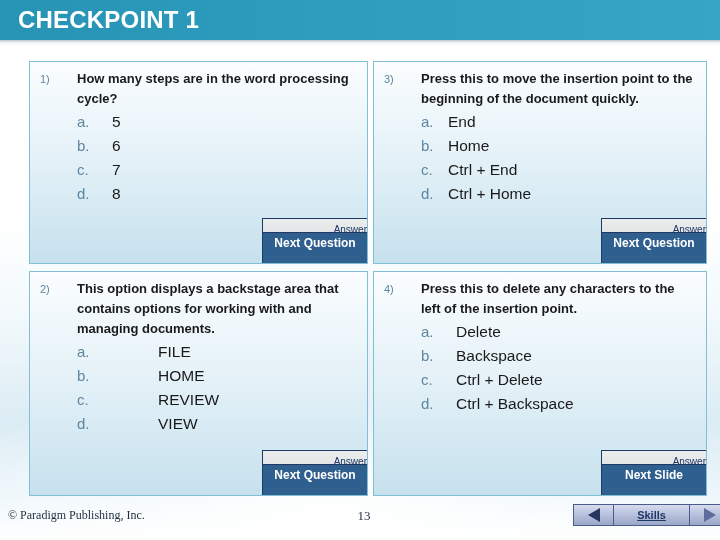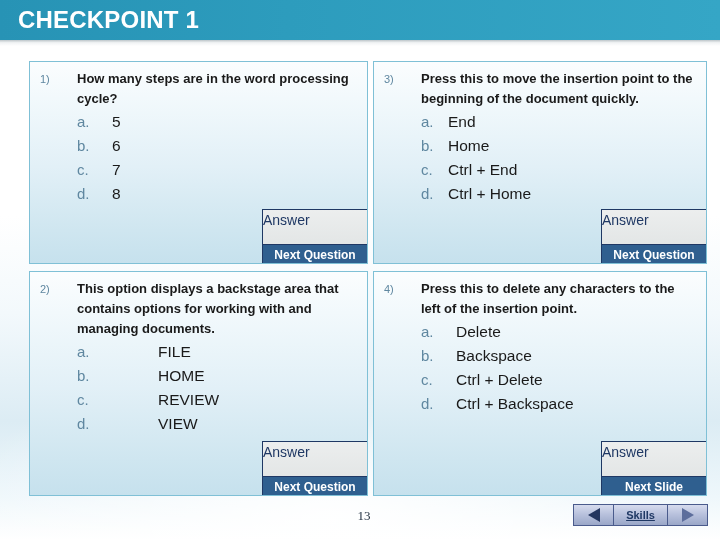--- a/index.html
+++ b/index.html
@@ -123,33 +123,33 @@
     width: 106px;
   }
   .panel-q1 .btn-stack { right: -1px; bottom: -1px; }
   .panel-q3 .btn-stack { right: -1px; bottom: -1px; }
   .panel-q2 .btn-stack { right: -1px; bottom: -1px; }
   .panel-q4 .btn-stack { right: -1px; bottom: -1px; }
 
   .btn-answer {
     box-sizing: border-box;
     width: 106px;
-    height: 35px;
+    height: 14px;
     line-height: 21px;
-    text-align: left;
-    font-size: 14px;
+    text-align: right;
+    font-size: 10px;
     color: #1f3864;
     background: linear-gradient(to bottom, #eceeee 0%, #e3e6e6 100%);
     border: 1px solid #1f3864;
     border-bottom: none;
   }
   .btn-next {
     box-sizing: border-box;
     width: 106px;
-    height: 20px;
+    height: 32px;
     line-height: 20px;
     text-align: center;
     font-size: 12px;
     font-weight: bold;
     color: #ffffff;
     background: #2f5f8f;
     border: 1px solid #1f3864;
   }
 
   
@@ -186,21 +186,21 @@
     border: 1px solid #4a5b8c;
     background: linear-gradient(to bottom, #d7dcee 0%, #b9c2dd 45%, #9aa7c8 100%);
     display: flex;
     align-items: center;
     justify-content: center;
     font-size: 11px;
     font-weight: bold;
     color: #1f3864;
   }
   .nav-prev { width: 40px; border-right: none; }
-  .nav-skills { width: 55px; text-decoration: underline; }
+  .nav-skills { width: 77px; text-decoration: underline; }
   .nav-next { width: 40px; border-left: none; }
 
   .tri-left {
     width: 0; height: 0;
     border-top: 7px solid transparent;
     border-bottom: 7px solid transparent;
     border-right: 12px solid #24365f;
   }
   .tri-right-outline {
     width: 0; height: 0;
@@ -328,20 +328,21 @@
         <span class="opt-letter">d.</span>
         <span class="opt-text">Ctrl + Backspace</span>
       </li>
     </ul>
     <div class="btn-stack">
       <div class="btn-answer">Answer</div>
       <div class="btn-next">Next Slide</div>
     </div>
   </div>
 
+  <div class="copyright">© Paradigm Publishing, Inc.</div>
   <div class="page-number">13</div>
 
   <div class="navbar">
     <div class="nav-btn nav-prev">
       <span class="tri-left"></span>
     </div>
     <div class="nav-btn nav-skills">Skills</div>
     <div class="nav-btn nav-next">
       <span class="tri-right-outline"></span>
     </div>

